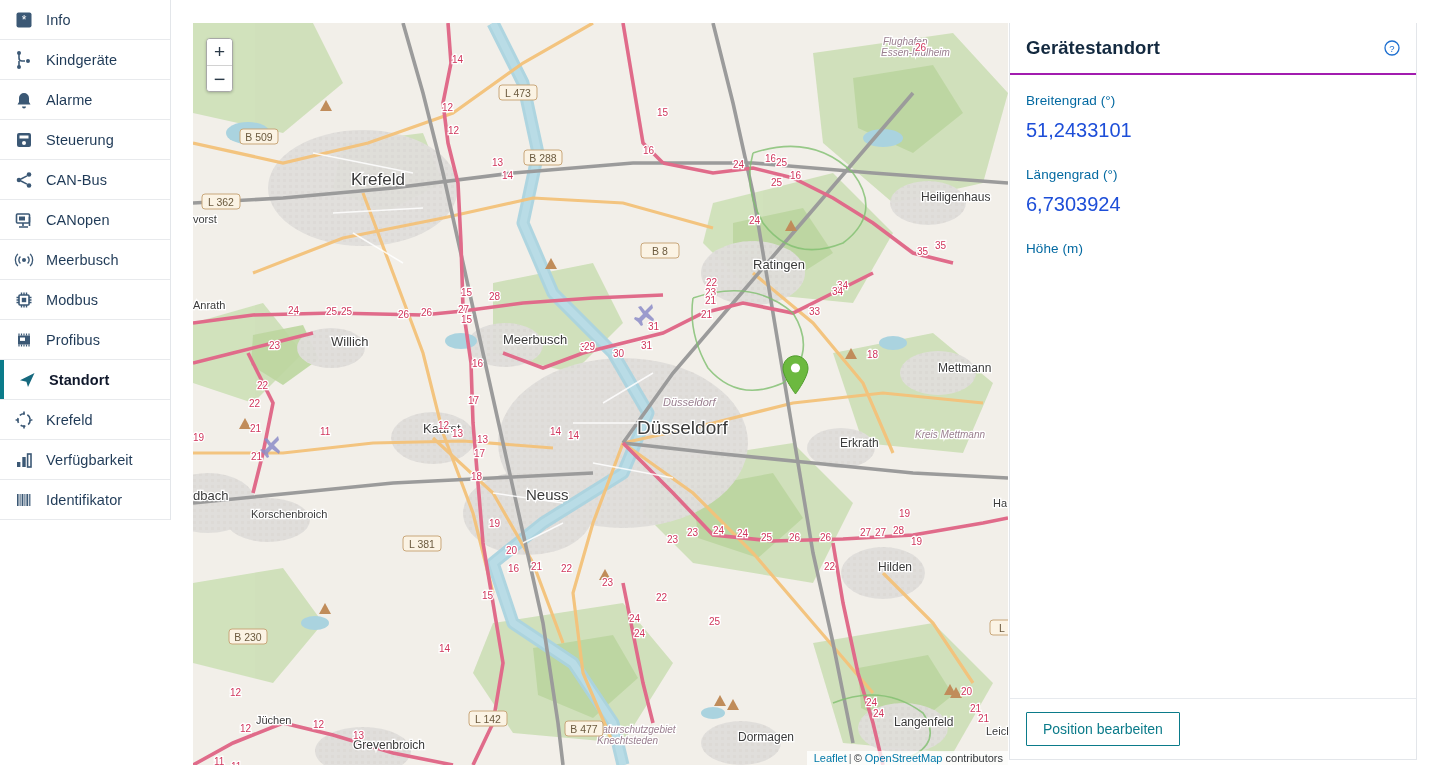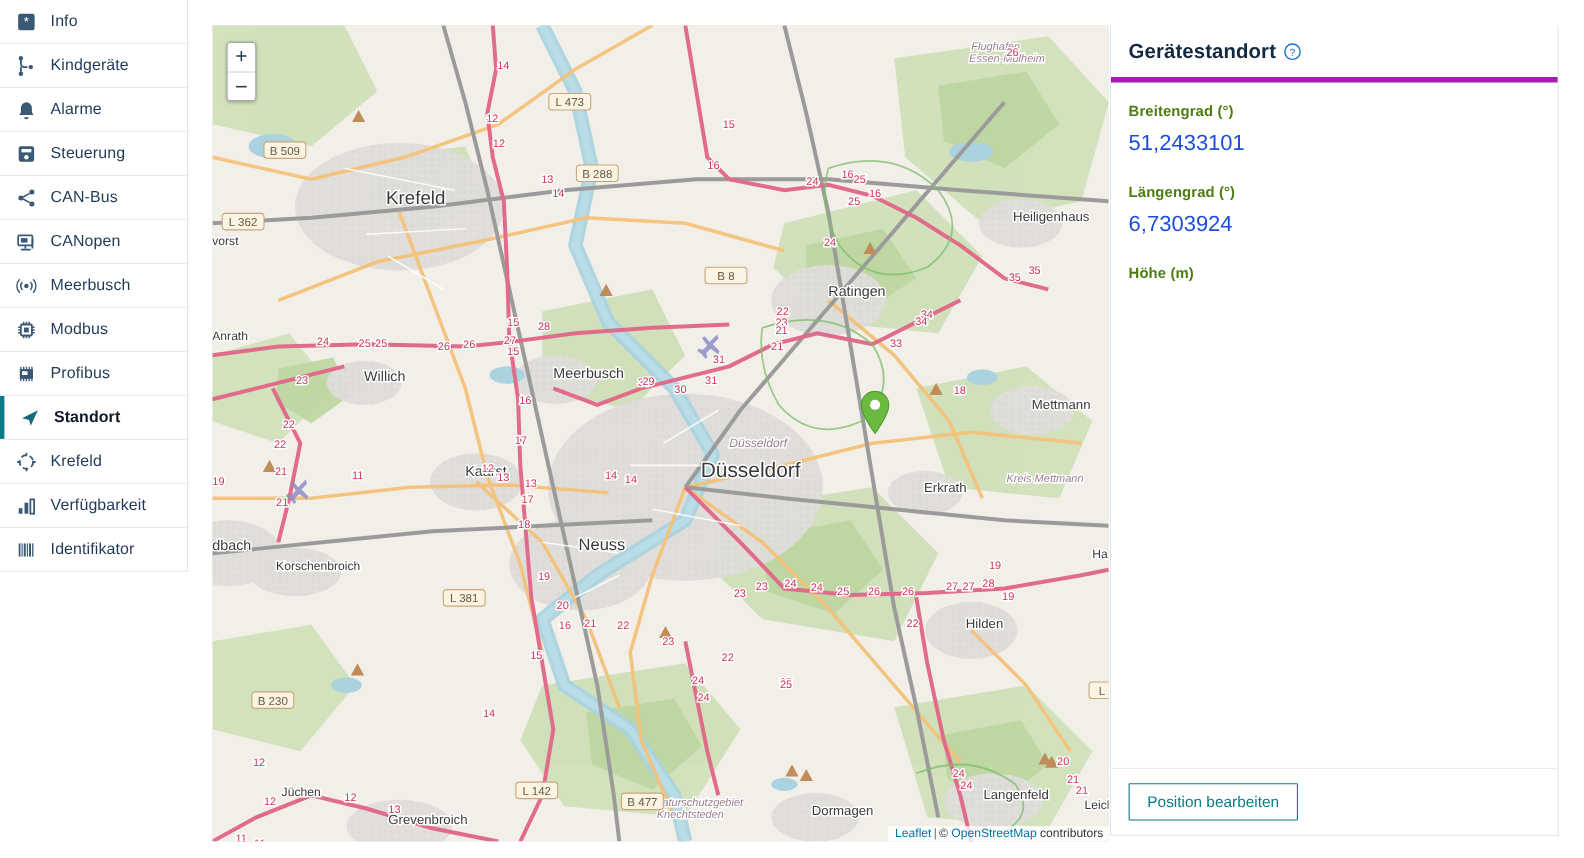--- a/index.html
+++ b/index.html
@@ -95,35 +95,36 @@
     width: 408px; height: 737px;
     background: #ffffff;
     border: 1px solid #e3e6ea;
     border-top: 0;
     display: flex; flex-direction: column;
   }
   .panel-head {
     height: 52px; flex: 0 0 52px;
     display: flex; align-items: center;
     padding: 0 16px;
-    border-bottom: 5px solid #a21caf;
+    border-bottom: 2px solid #a21caf;
+    justify-content: space-between;
   }
   .panel-title {
     font-size: 18.5px; font-weight: bold; color: #13293f;
     letter-spacing: .1px;
   }
   .help-icon {
     margin-left: 7px; width: 16px; height: 16px;
     display: inline-flex; align-items: center; justify-content: center;
     color: #1d6fd0; cursor: pointer;
   }
   .panel-body { flex: 1 1 auto; padding: 18px 16px 0 16px; }
   .field { margin-bottom: 25px; }
   .field-label {
-    font-size: 13.5px; font-weight: bold; color: #4d7c0f;
+    font-size: 13.5px; font-weight: normal; color: #0369a1;
     margin-bottom: 11px; letter-spacing: .1px;
   }
   .field-value { font-size: 20px; color: #1d4ed8; }
   .panel-foot {
     flex: 0 0 61px; border-top: 1px solid #e7eaee;
     display: flex; align-items: center; padding: 0 16px;
   }
   .btn-outline {
     border: 1px solid #0b7b8a; background: #ffffff;
     color: #0b7b8a; font-size: 14px;

